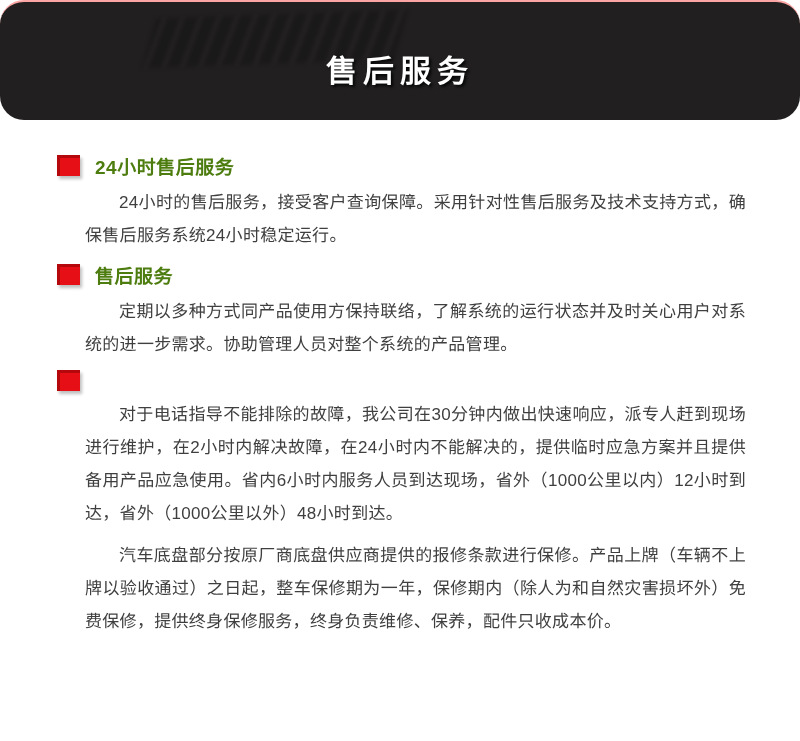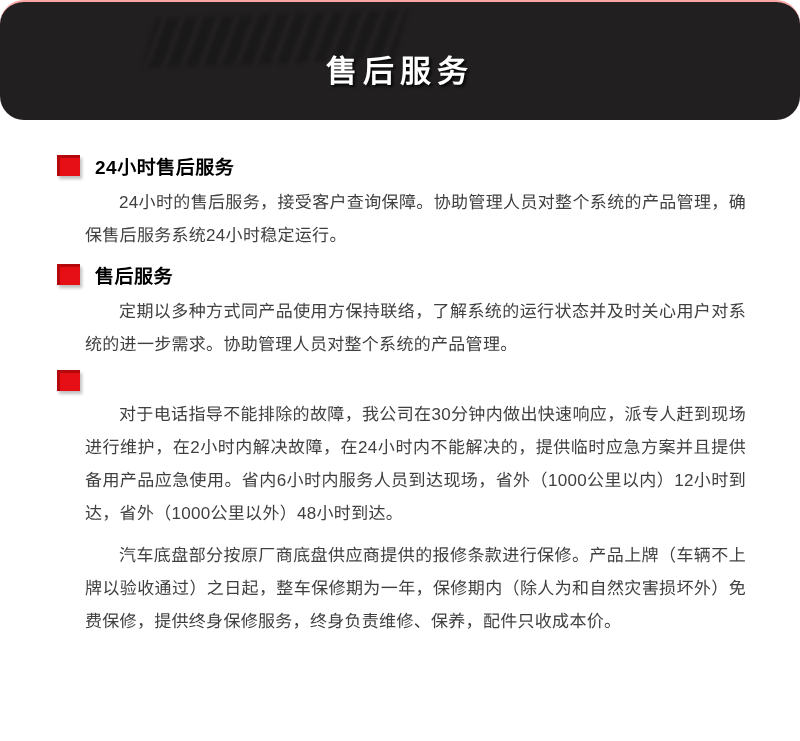--- a/index.html
+++ b/index.html
@@ -55,21 +55,21 @@
     width:23px; height:21px;
     background:#e60f16;
     box-shadow:inset 3px 3px 0 rgba(140,4,8,.55),
                2px 3px 3px rgba(0,0,0,.25);
     margin-right:15px;
     flex:0 0 auto;
   }
   .section-heading{
     font-size:19px;
     font-weight:bold;
-    color:#000000;
+    color:#4d7c0f;
     letter-spacing:.5px;
   }
   .section-body{ margin-left:28px; }
   .section-body p{
     font-size:17px;
     color:#3f3f3f;
     line-height:33px;
     text-align:justify;
     text-indent:2em;
     margin-bottom:3px;
@@ -85,21 +85,21 @@
 </header>
 
 <main class="content">
 
   <section class="section">
     <div class="section-head">
       <span class="bullet"></span>
       <h2 class="section-heading">24小时售后服务</h2>
     </div>
     <div class="section-body">
-      <p>24小时的售后服务，接受客户查询保障。协助管理人员对整个系统的产品管理，确保售后服务系统24小时稳定运行。</p>
+      <p>24小时的售后服务，接受客户查询保障。采用针对性售后服务及技术支持方式，确保售后服务系统24小时稳定运行。</p>
     </div>
   </section>
 
   <section class="section">
     <div class="section-head">
       <span class="bullet"></span>
       <h2 class="section-heading">售后服务</h2>
     </div>
     <div class="section-body">
       <p>定期以多种方式同产品使用方保持联络，了解系统的运行状态并及时关心用户对系统的进一步需求。协助管理人员对整个系统的产品管理。</p>

